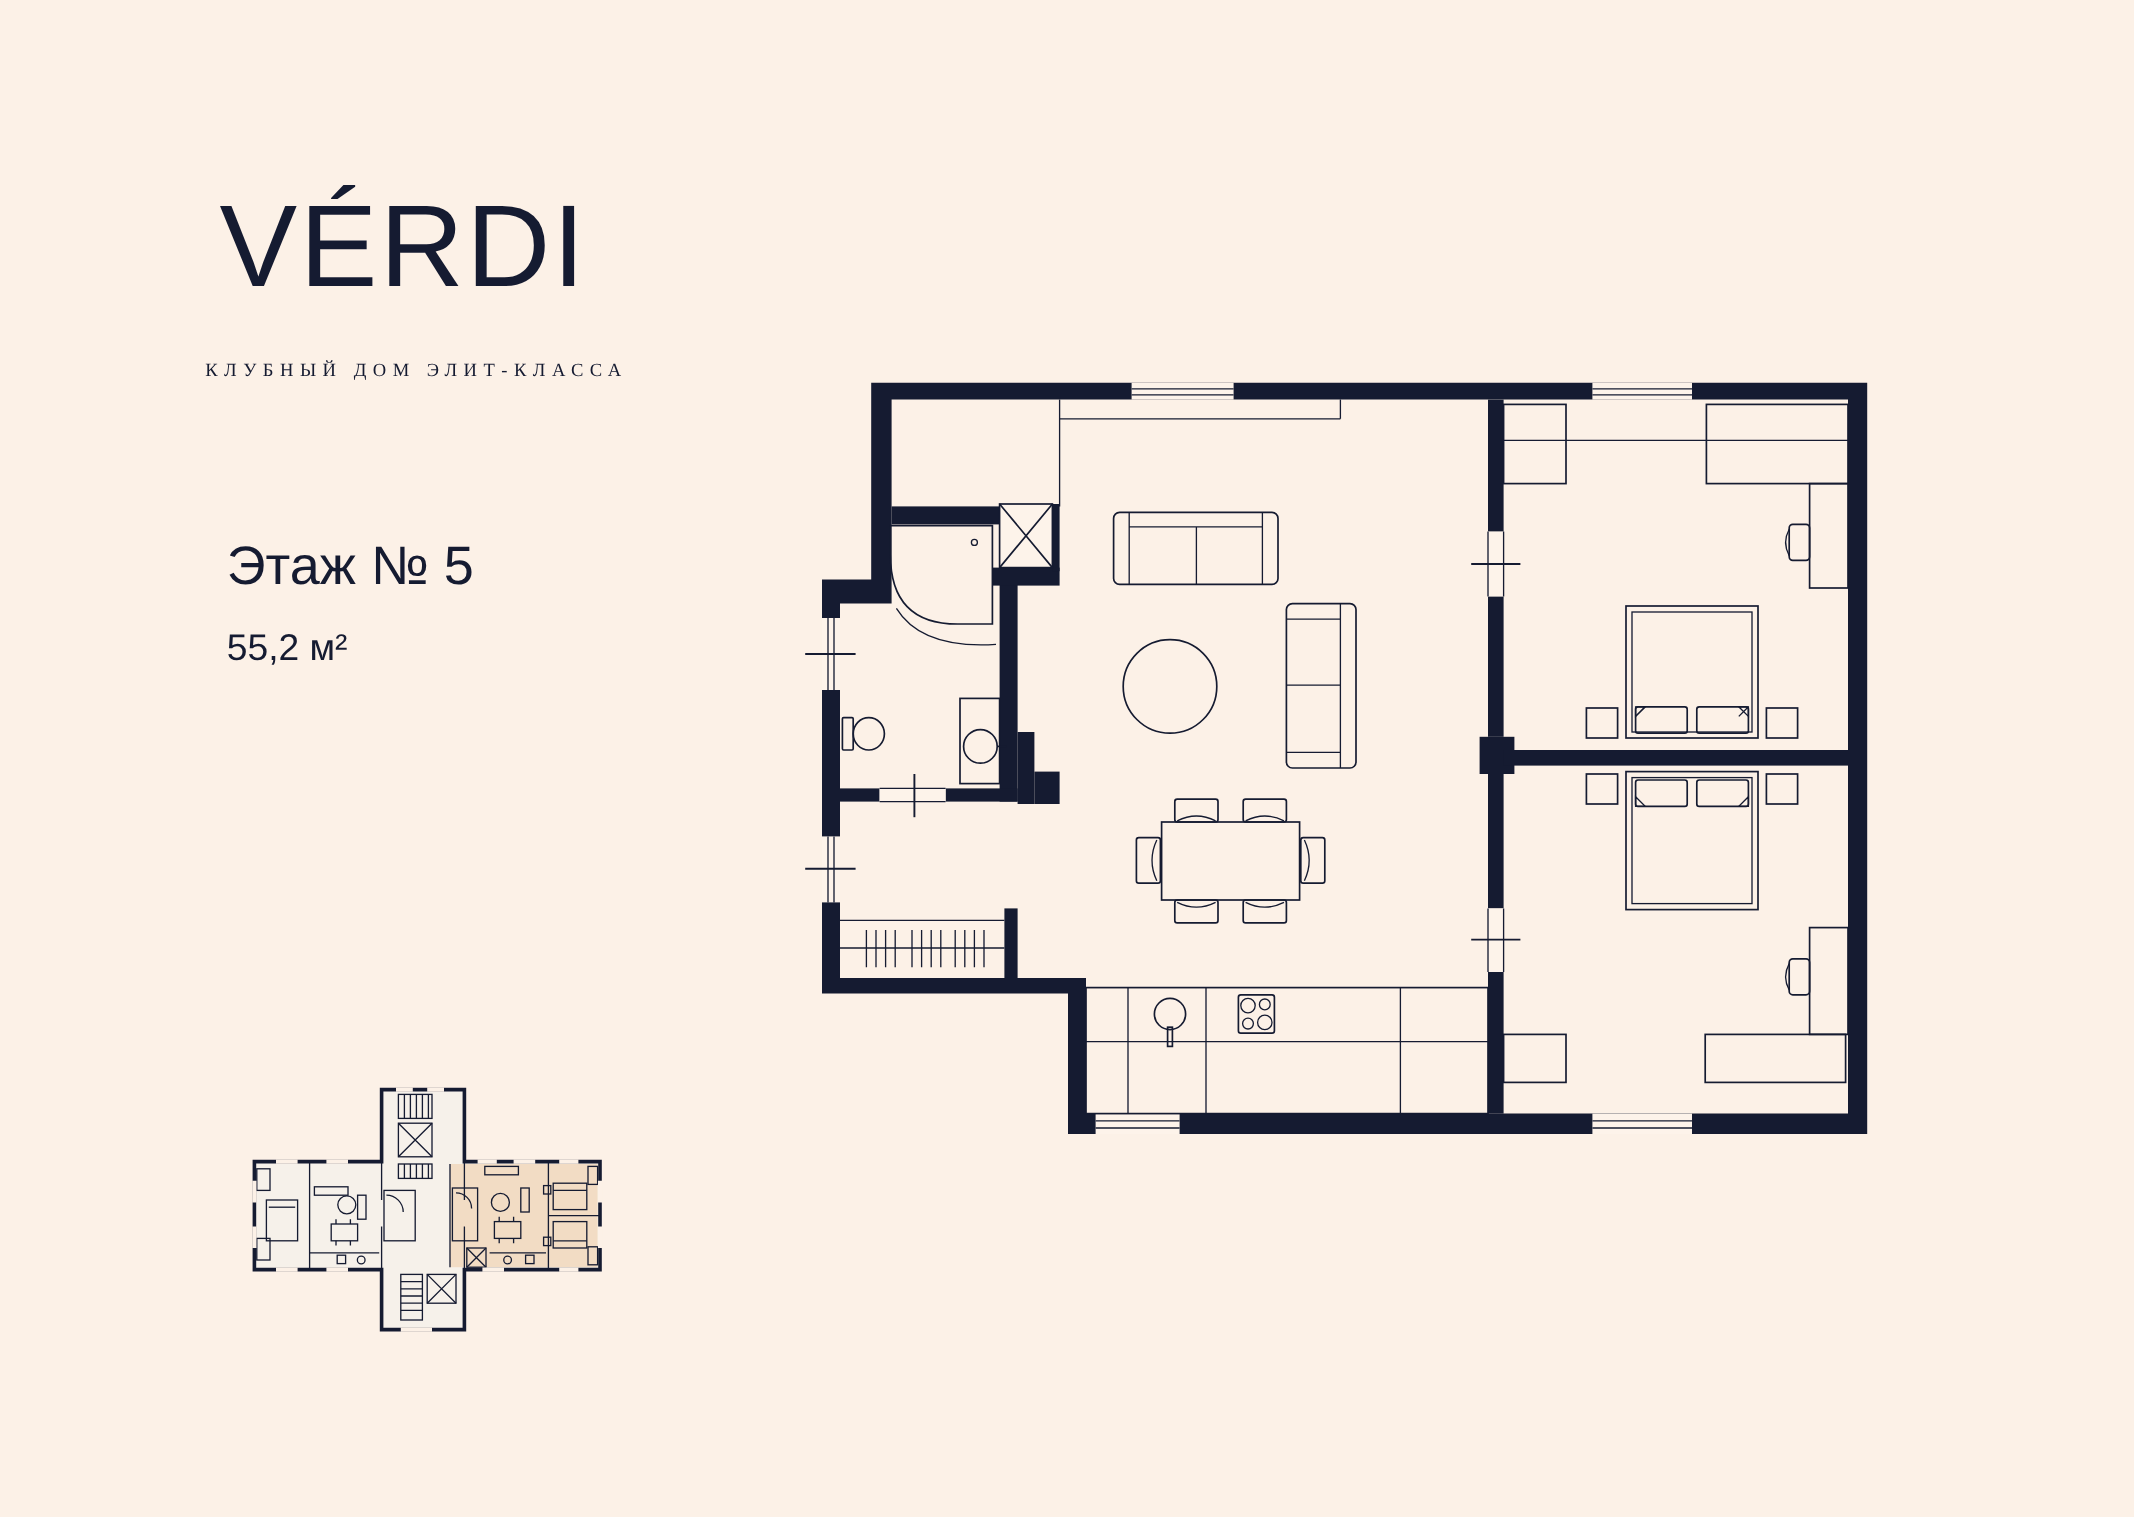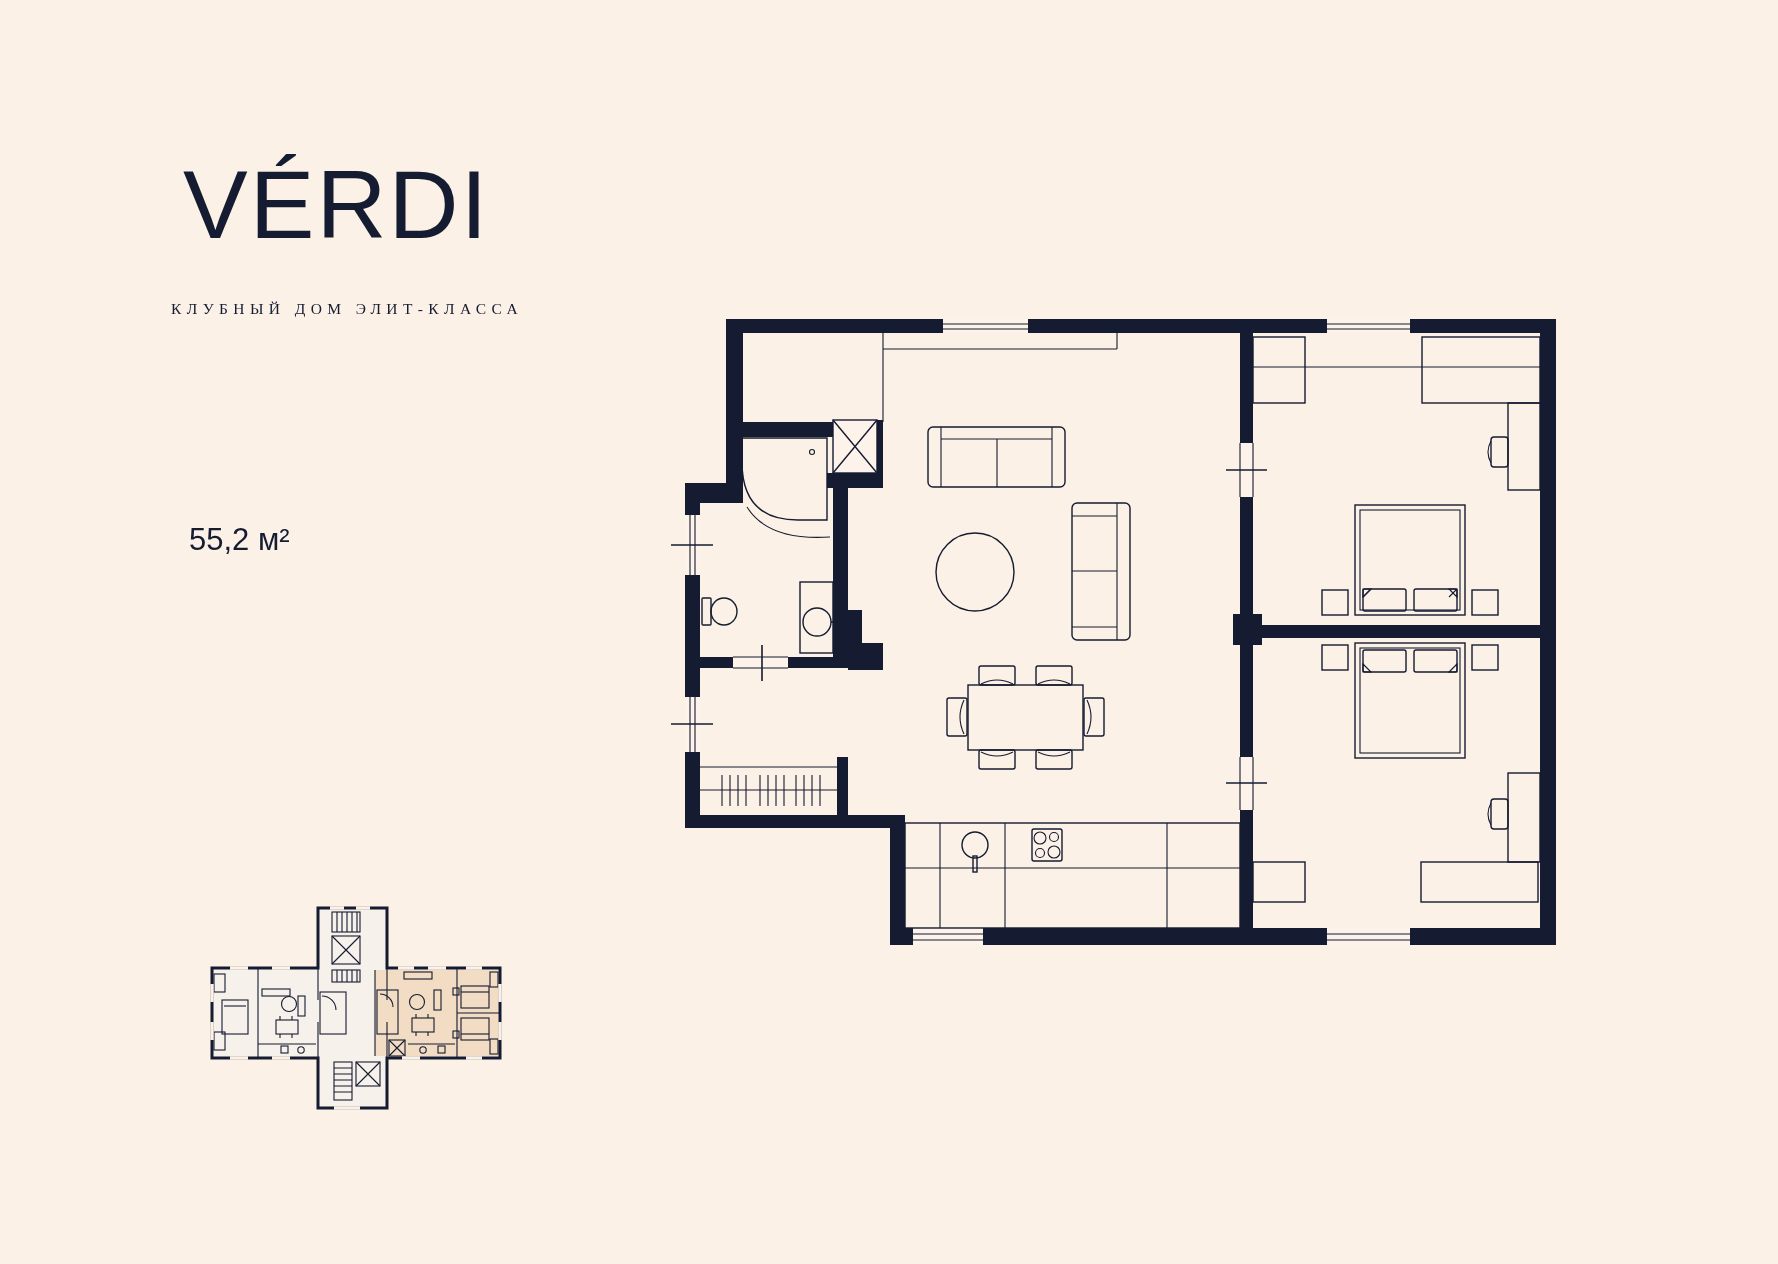--- a/index.html
+++ b/index.html
@@ -30,20 +30,21 @@
   .mini-win{stroke:var(--bg);fill:none;stroke-width:3.4;}
   .hl{fill:var(--hl);stroke:none;}
 </style>
 </head>
 <body>
 
 <div class="stage">
 
   <div class="logo">VÉRDI</div>
   <div class="tagline">КЛУБНЫЙ ДОМ ЭЛИТ-КЛАССА</div>
+  <div class="floor-label">Этаж № 5</div>
   <div class="area-label">55,2 м²</div>
 
   <svg width="1778" height="1264" viewBox="0 0 1778 1264">
 
     <g>
 
       <path class="wall" fill-rule="evenodd" d="M726,319 H1556 V945 H890 V828 H685 V483 H726 Z M743,333 H1540 V928 H905 V815 H700 V503 H743 Z"></path>
 
       <g>
         <rect class="wall" x="1240" y="333" width="13" height="110"></rect>

